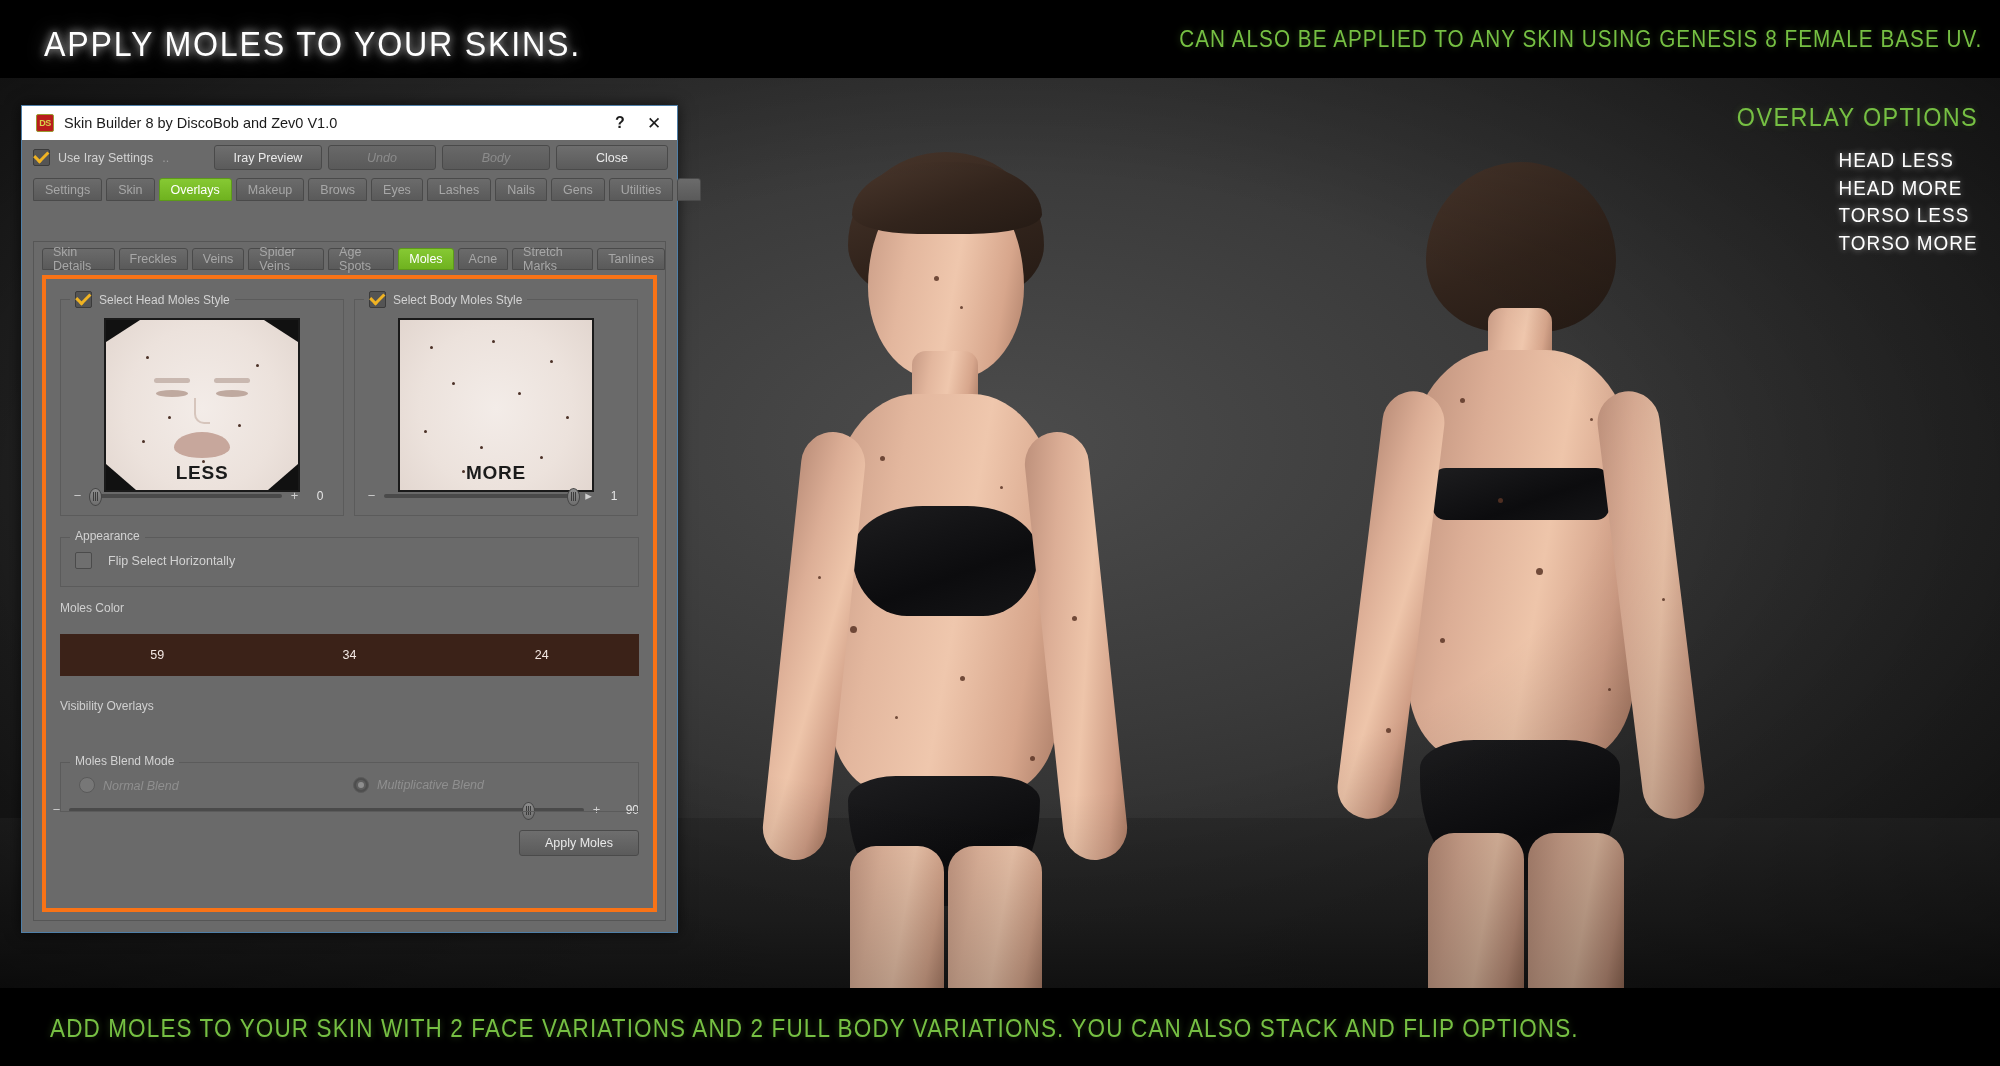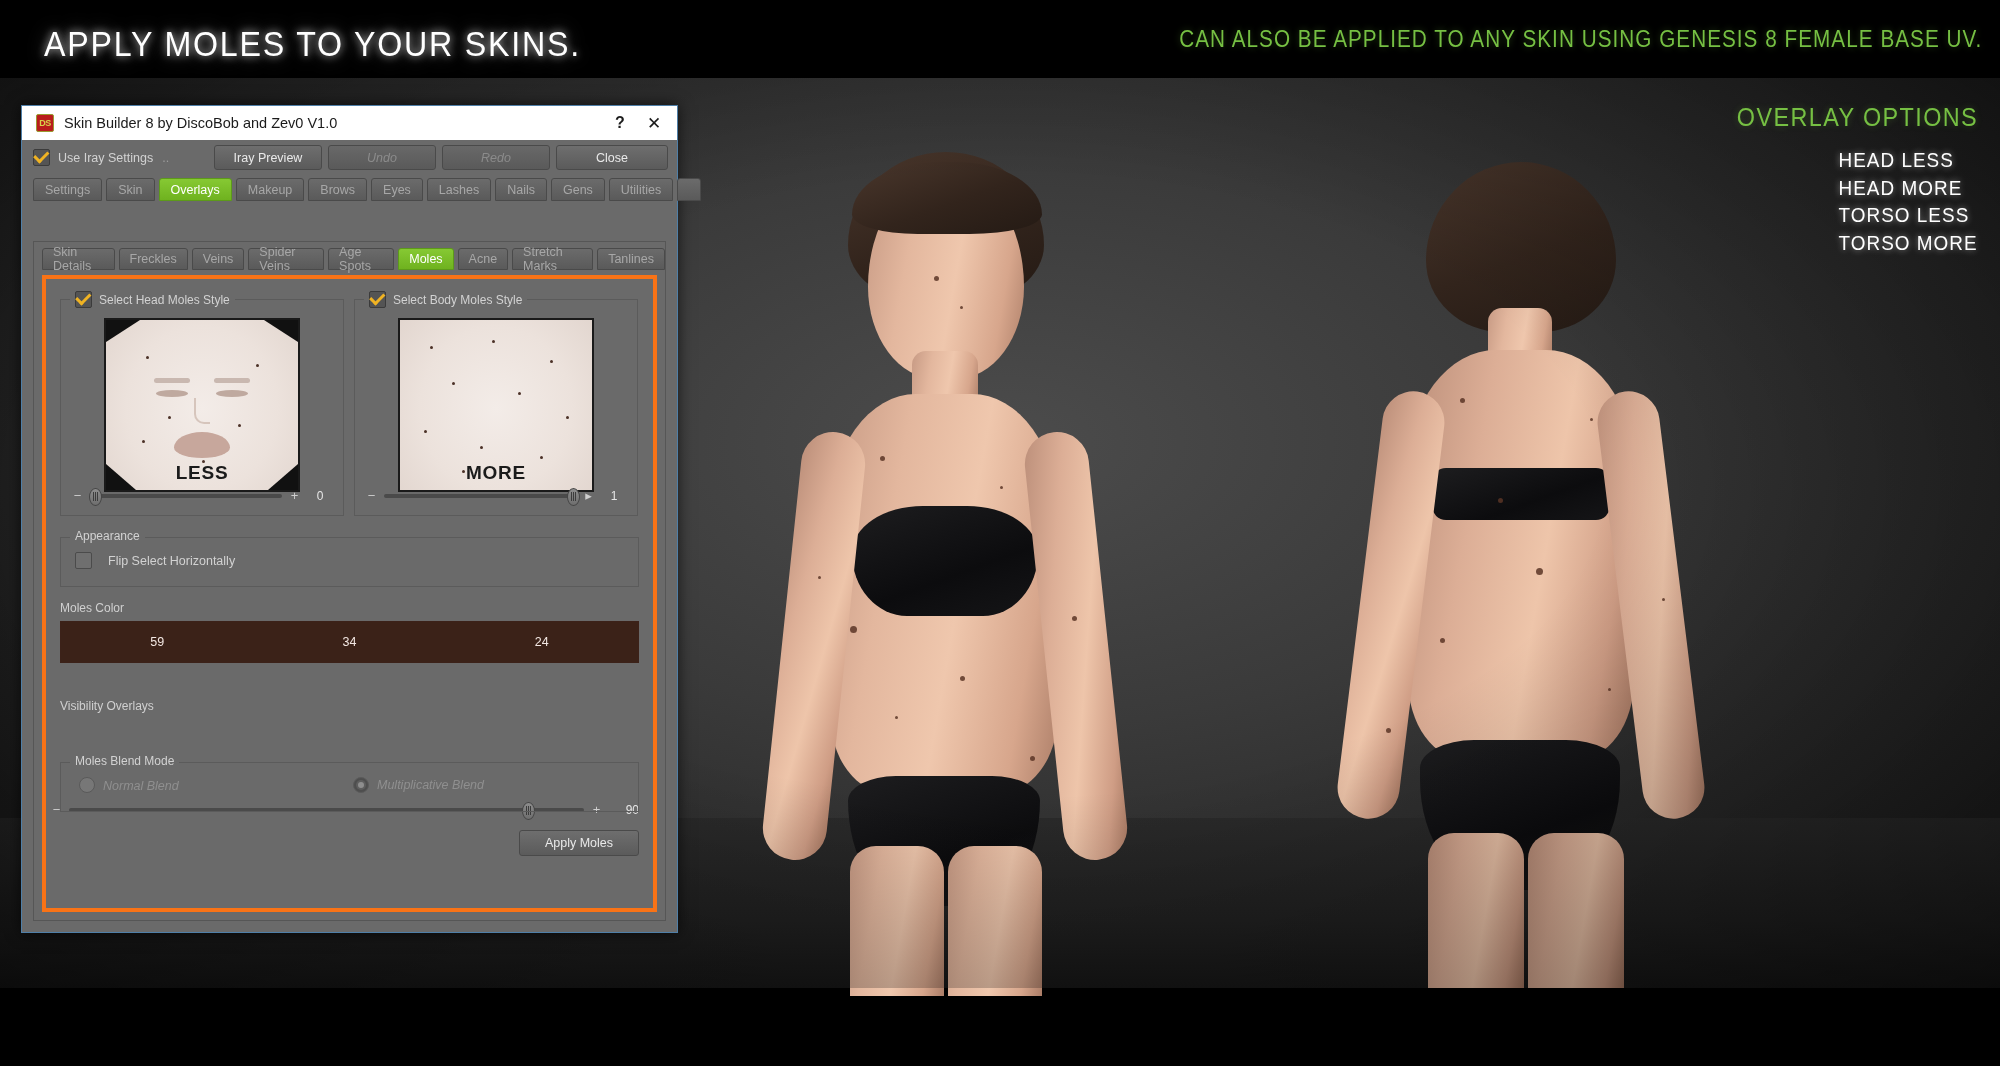--- a/index.html
+++ b/index.html
@@ -225,40 +225,43 @@
   </div>
 
   <div class="ov-title">OVERLAY OPTIONS</div>
   <div class="ov-list">
     <div>HEAD LESS</div>
     <div>HEAD MORE</div>
     <div>TORSO LESS</div>
     <div>TORSO MORE</div>
   </div>
 
+  <div class="banner-bottom">
+    <div class="promo-green" id="promo-bottom">ADD MOLES TO YOUR SKIN WITH 2 FACE VARIATIONS AND 2 FULL BODY VARIATIONS. YOU CAN ALSO STACK AND FLIP OPTIONS.</div>
+  </div>
 
   <div id="dialog">
 
     <div class="titlebar">
       <div class="ds-icon">DS</div>
       <div class="title-text">Skin Builder 8 by DiscoBob and Zev0 V1.0</div>
       <div class="tb-btn help">?</div>
       <div class="tb-btn">✕</div>
     </div>
 
     <div class="dlg-body">
 
       <div class="row-iray">
         <span class="chk on"></span>
         <span class="lbl-dim">Use Iray Settings</span>
         <span class="dots">..</span>
         <span class="tb-right">
           <span class="btn">Iray Preview</span>
           <span class="btn disabled">Undo</span>
-          <span class="btn disabled">Redo</span>
+          <span class="btn disabled">Body</span>
           <span class="btn wide">Close</span>
         </span>
       </div>
 
       <div class="tabrow">
         <span class="tab">Settings</span>
         <span class="tab">Skin</span>
         <span class="tab active">Overlays</span>
         <span class="tab">Makeup</span>
         <span class="tab">Brows</span>
@@ -354,21 +357,21 @@
             <div class="legend">
               <span>Appearance</span>
             </div>
             <div class="flip-row">
               <span class="chk off"></span>
               <span class="lbl-dim">Flip Select Horizontally</span>
             </div>
           </div>
 
           <div class="sec-label" id="lbl-color">Moles Color</div>
-          <div id="color-swatch" style="background: rgb(59, 34, 24);">
+          <div id="color-swatch" style="background: rgb(59, 34, 24); margin-top: 13px;">
             <span>59</span>
             <span>34</span>
             <span>24</span>
           </div>
 
           <div class="sec-label" id="lbl-vis">Visibility Overlays</div>
           <div class="sl" id="sl-vis">
             <span class="minus">−</span>
             <span class="track">
               <span class="knob" style="left:89%"></span>

